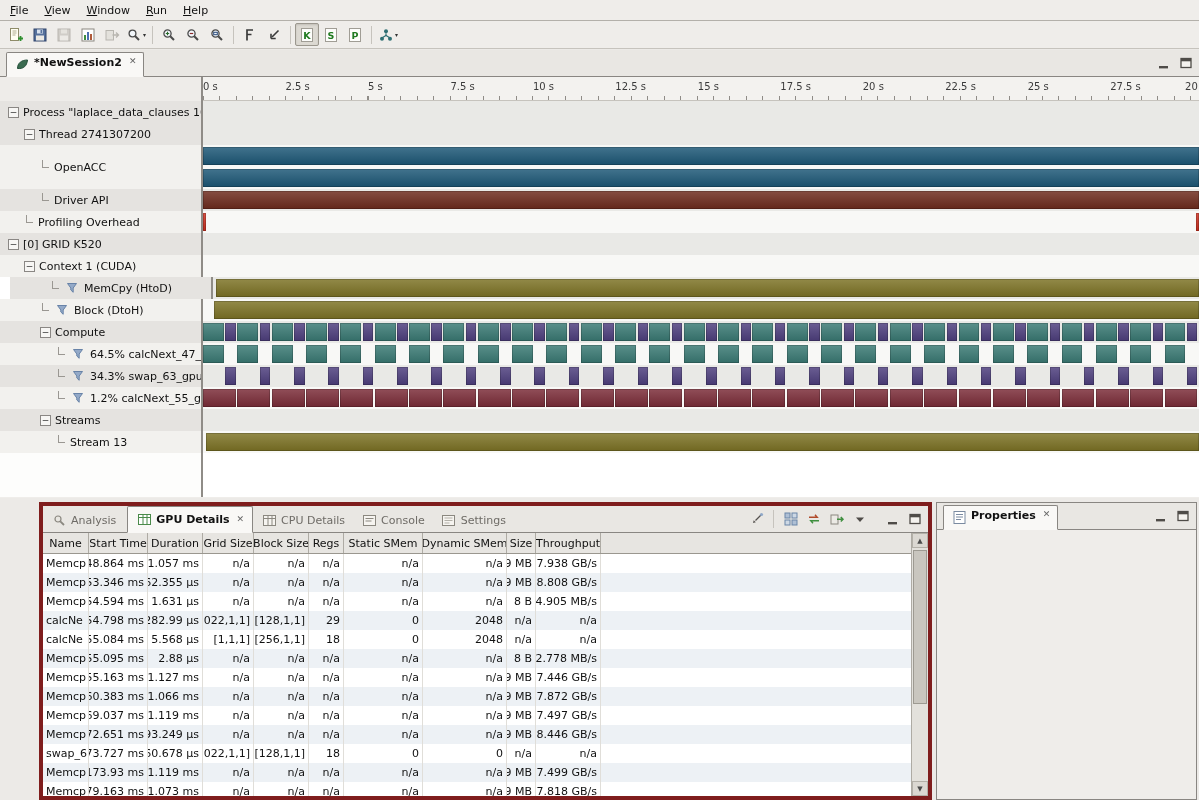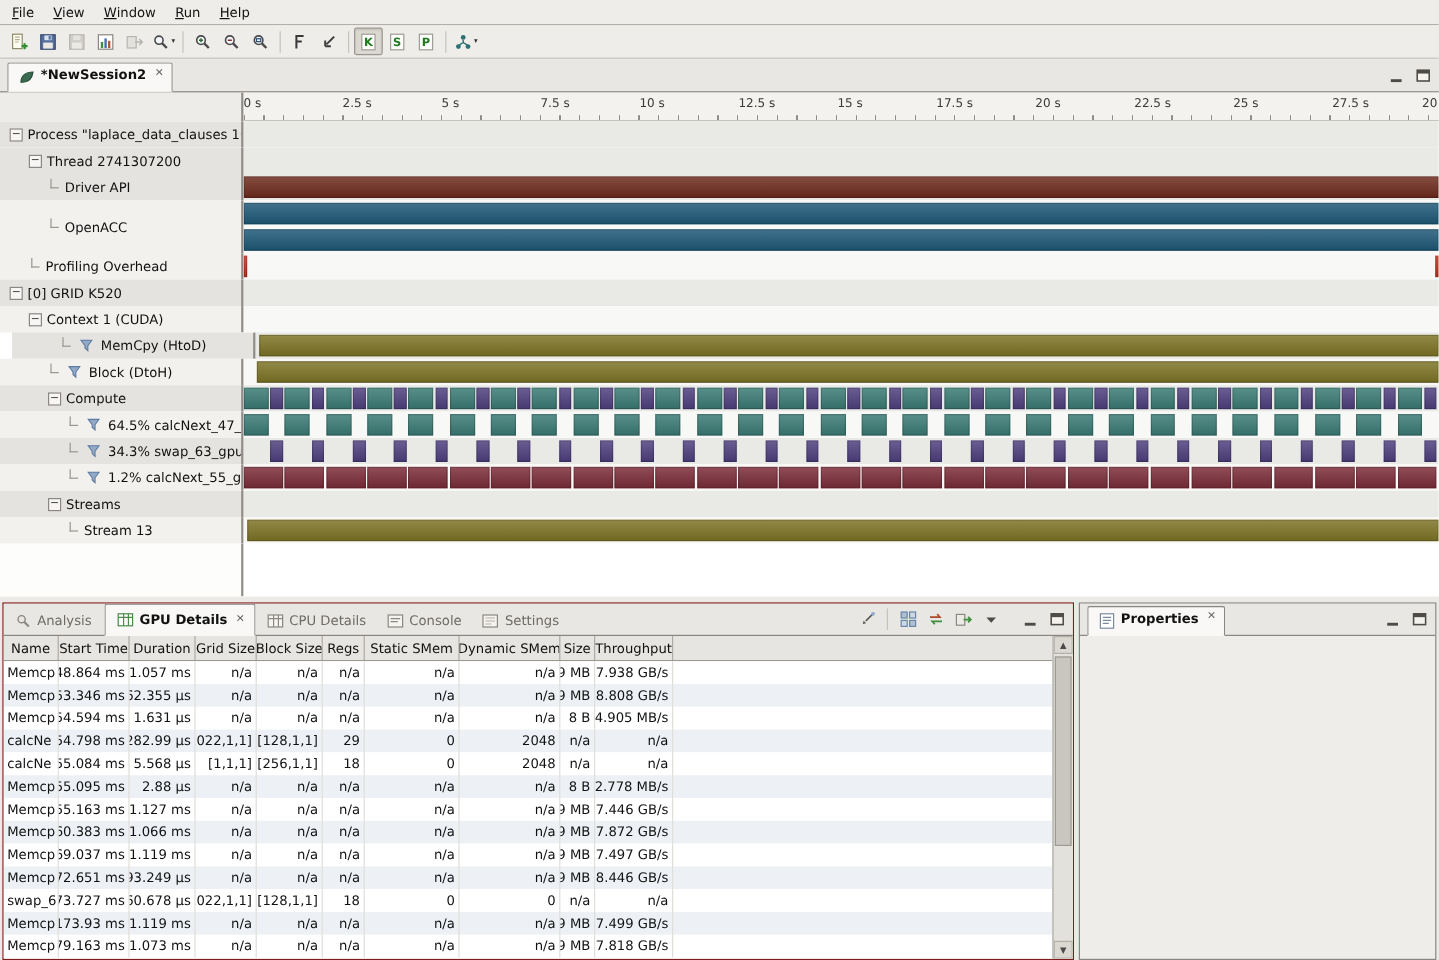--- a/index.html
+++ b/index.html
@@ -50,21 +50,21 @@
   .rows-fill .tree-cell{background:#fdfdfc;}
   .rows-fill .canvas-cell{background:#ffffff;}
   .toggle{width:11px;height:11px;border:1px solid #8a8784;background:#f7f6f4;color:#333;font-size:9px;line-height:9px;display:inline-flex;align-items:center;justify-content:center;flex:0 0 auto;}
   .connector{width:7px;height:8px;border-left:1px solid #9a9792;border-bottom:1px solid #9a9792;margin:-6px 1px 0 2px;flex:0 0 auto;}
   .t-label{overflow:hidden;}
   .lane{position:absolute;left:0;right:0;}
   .bar{position:absolute;top:2px;bottom:2px;background-image:linear-gradient(rgba(255,255,255,.16),rgba(0,0,0,.10));box-shadow:inset 0 0 0 1px rgba(0,0,0,.18);}
 
   
   .bottom{position:absolute;left:0;top:500px;width:1199px;height:300px;display:flex;gap:4px;padding:2px 2px 0 2px;background:#eceae7;}
-  .details-panel{width:893px;flex:0 0 auto;display:flex;flex-direction:column;border:1px solid #7f1d1d;background:#efedea;overflow:hidden;}
+  .details-panel{width:893px;flex:0 0 auto;display:flex;flex-direction:column;border:4px solid #7f1d1d;background:#efedea;overflow:hidden;margin-left:37px;}
   .dt-tabs{display:inline-flex;align-items:flex-end;height:100%;}
   .details-toolbar{display:inline-flex;align-items:center;gap:2px;margin-left:auto;margin-right:58px;margin-bottom:3px;}
   .table-wrap{flex:1;display:flex;background:#fff;overflow:hidden;}
   .gpu-table{flex:1;overflow:hidden;display:flex;flex-direction:column;}
   .thead{display:flex;height:21px;flex:0 0 auto;background:#e7e5e1;border-bottom:1px solid #9a978f;}
   .th{display:inline-flex;align-items:center;justify-content:center;border-right:1px solid #aeaba4;overflow:hidden;white-space:nowrap;flex:0 0 auto;padding:0 2px;}
   .th.fill{flex:1;border-right:none;}
   .tr{display:flex;height:19px;flex:0 0 auto;background:#fff;}
   .tr.alt{background:#edf1f5;}
   .td{display:inline-flex;align-items:center;justify-content:flex-end;padding:0 3px;border-right:1px solid #e0ded9;overflow:hidden;white-space:nowrap;flex:0 0 auto;}
@@ -283,42 +283,42 @@
           </div>
           <div class="canvas-cell"></div>
         </div>
         <div class="t-row sh-d" style="height: 22px;">
           <div class="tree-cell" style="padding-left: 24px;">
             <span class="toggle">−</span>
             <span class="t-label">Thread 2741307200</span>
           </div>
           <div class="canvas-cell"></div>
         </div>
+        <div class="t-row sh-l" style="height: 44px;">
+          <div class="tree-cell" style="padding-left: 40px;">
+            <span class="connector"></span>
+            <span class="t-label">OpenACC</span>
+          </div>
+          <div class="canvas-cell">
+            <div class="lane" style="height: 22px; top: 0px;">
+              <div class="bar" style="left: 0%; width: 100%; background-color: rgb(29, 88, 119);"></div>
+            </div>
+            <div class="lane" style="height: 22px; top: 22px;">
+              <div class="bar" style="left: 0%; width: 100%; background-color: rgb(29, 88, 119);"></div>
+            </div>
+          </div>
+        </div>
         <div class="t-row sh-d" style="height: 22px;">
           <div class="tree-cell" style="padding-left: 40px;">
             <span class="connector"></span>
             <span class="t-label">Driver API</span>
           </div>
           <div class="canvas-cell">
             <div class="lane" style="height: 22px; top: 0px;">
               <div class="bar" style="left: 0%; width: 100%; background-color: rgb(110, 43, 29);"></div>
-            </div>
-          </div>
-        </div>
-        <div class="t-row sh-l" style="height: 44px;">
-          <div class="tree-cell" style="padding-left: 40px;">
-            <span class="connector"></span>
-            <span class="t-label">OpenACC</span>
-          </div>
-          <div class="canvas-cell">
-            <div class="lane" style="height: 22px; top: 0px;">
-              <div class="bar" style="left: 0%; width: 100%; background-color: rgb(29, 88, 119);"></div>
-            </div>
-            <div class="lane" style="height: 22px; top: 22px;">
-              <div class="bar" style="left: 0%; width: 100%; background-color: rgb(29, 88, 119);"></div>
             </div>
           </div>
         </div>
         <div class="t-row sh-l" style="height: 22px;">
           <div class="tree-cell" style="padding-left: 24px;">
             <span class="connector"></span>
             <span class="t-label">Profiling Overhead</span>
           </div>
           <div class="canvas-cell">
             <div class="lane" style="height: 22px; top: 0px;">

